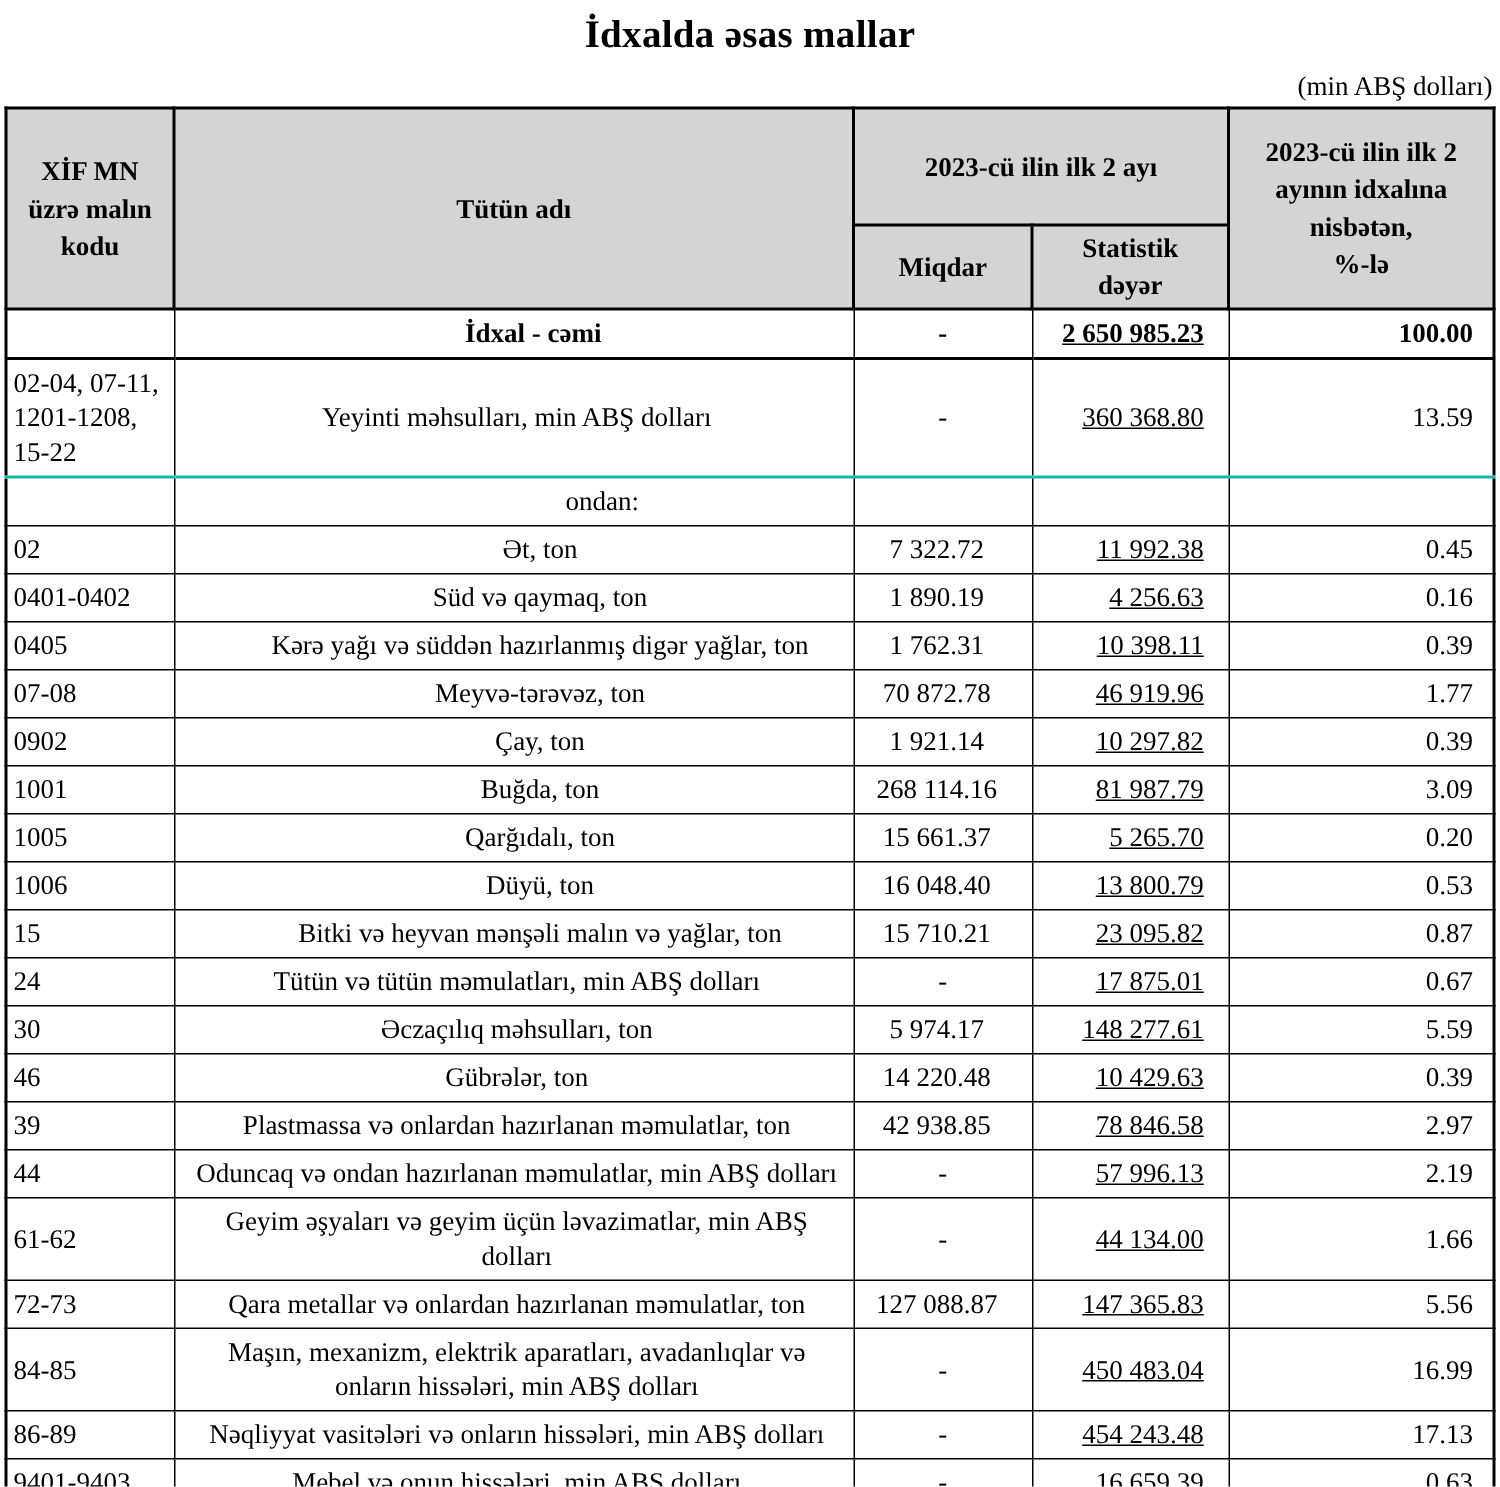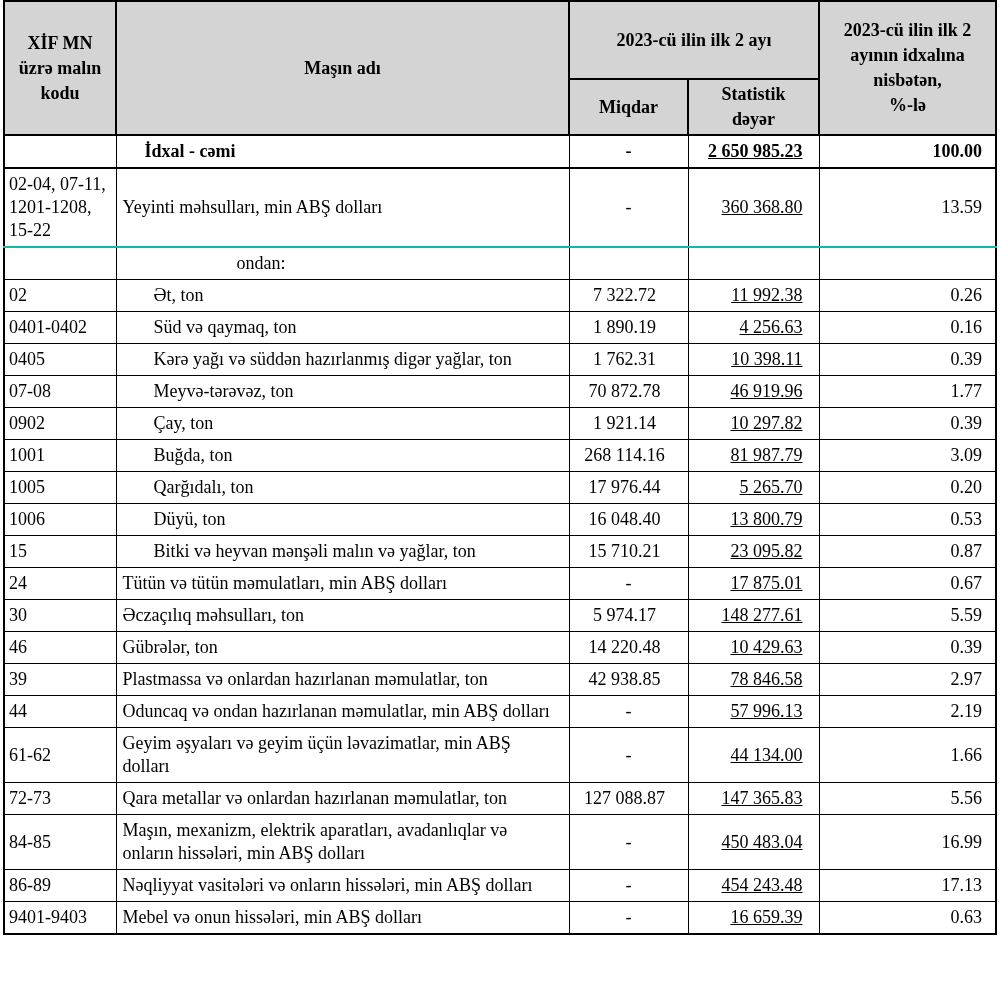--- a/index.html
+++ b/index.html
@@ -58,57 +58,59 @@
 
   td {
     border: 1.5px solid #000;
     font-size: 18px;
     line-height: 23px;
     padding: 4px 2px;
     vertical-align: middle;
     overflow: hidden;
   }
   td.code { text-align: left; padding-left: 4px; white-space: pre; }
-  td.name { text-align: left; padding-left: 6px; white-space: pre; }
+  td.name { text-align: center; padding-left: 6px; white-space: pre; }
   td.name.sub   { padding-left: 37px; }
   td.name.label { padding-left: 120px; }
   td.name.total { padding-left: 28px; }
   td.num  { text-align: right; }
   td.qty  { padding-right: 10px; text-align: center; }
   td.val  { padding-right: 16px; text-decoration: underline; }
   td.pct  { padding-right: 13px; }
   td.dash { text-align: center; padding-right: 2px; }
   tr.row-total td {
     font-weight: bold;
     border-top: 2.5px solid #000;
     border-bottom: 2.5px solid #000;
   }
   tr.row-section td { border-bottom: 2px solid #14b8a6; }
 </style>
 </head>
 <body>
 
 <div class="page">
 
-
+  <div class="doc-title">İdxalda əsas mallar</div>
+
+  <div class="unit-note">(min ABŞ dolları)</div>
 
   <table class="main">
     <colgroup>
       <col class="c-code">
         <col class="c-name">
         <col class="c-qty">
         <col class="c-val">
         <col class="c-pct">
     </colgroup>
     <thead>
       <tr class="h-top">
         <th rowspan="2">XİF MN
 üzrə malın
 kodu</th>
-        <th rowspan="2">Maşın adı</th>
+        <th rowspan="2">Tütün adı</th>
         <th colspan="2">2023-cü ilin ilk 2 ayı</th>
         <th rowspan="2">2023-cü ilin ilk 2
 ayının idxalına
 nisbətən,
 %-lə</th>
       </tr>
       <tr class="h-sub">
         <th>Miqdar</th>
         <th>Statistik
 dəyər</th>
@@ -136,21 +138,21 @@
           <td class="name label">ondan:</td>
           <td class="num qty"></td>
           <td class="num val"></td>
           <td class="num pct"></td>
         </tr>
         <tr>
           <td class="code">02</td>
           <td class="name sub">Ət, ton</td>
           <td class="num qty">7 322.72</td>
           <td class="num val">11 992.38</td>
-          <td class="num pct">0.26</td>
+          <td class="num pct">0.45</td>
         </tr>
         <tr>
           <td class="code">0401-0402</td>
           <td class="name sub">Süd və qaymaq, ton</td>
           <td class="num qty">1 890.19</td>
           <td class="num val">4 256.63</td>
           <td class="num pct">0.16</td>
         </tr>
         <tr>
           <td class="code">0405</td>
@@ -176,21 +178,21 @@
         <tr>
           <td class="code">1001</td>
           <td class="name sub">Buğda, ton</td>
           <td class="num qty">268 114.16</td>
           <td class="num val">81 987.79</td>
           <td class="num pct">3.09</td>
         </tr>
         <tr>
           <td class="code">1005</td>
           <td class="name sub">Qarğıdalı, ton</td>
-          <td class="num qty">17 976.44</td>
+          <td class="num qty">15 661.37</td>
           <td class="num val">5 265.70</td>
           <td class="num pct">0.20</td>
         </tr>
         <tr>
           <td class="code">1006</td>
           <td class="name sub">Düyü, ton</td>
           <td class="num qty">16 048.40</td>
           <td class="num val">13 800.79</td>
           <td class="num pct">0.53</td>
         </tr>

